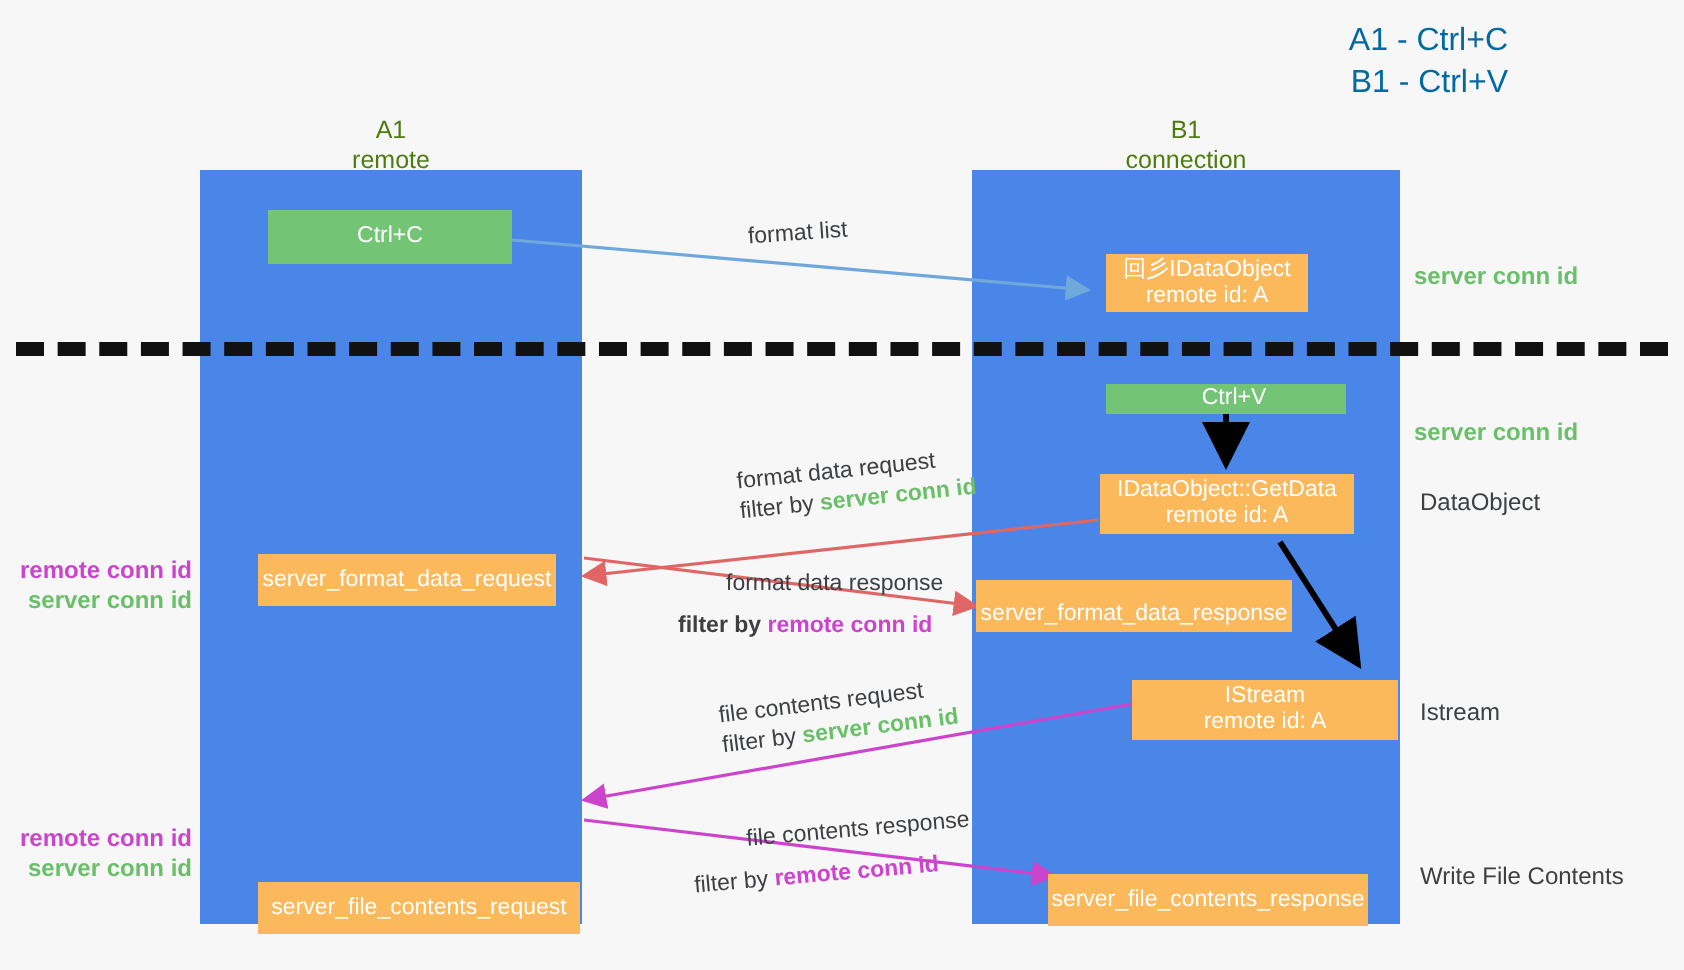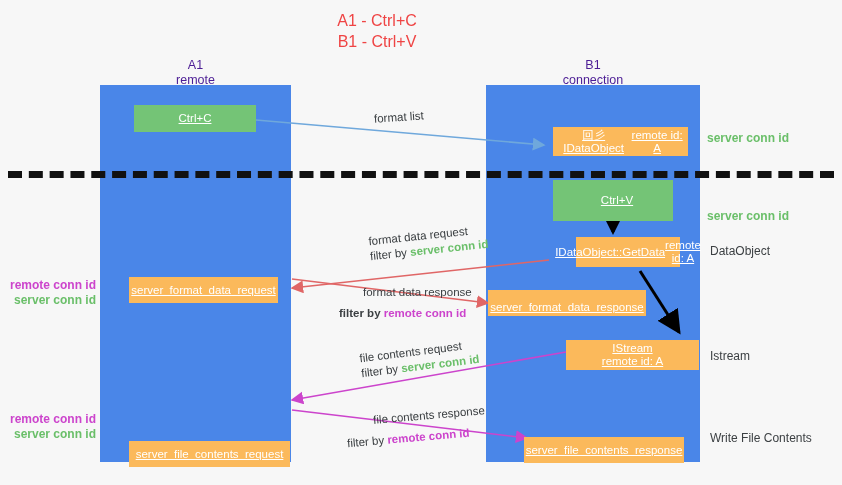--- a/index.html
+++ b/index.html
@@ -9,39 +9,38 @@
     font-family:"Liberation Sans", sans-serif;
     position:relative;
     overflow:hidden;
     color:#3c4043;
   }
   .canvas{position:absolute;inset:0;}
   .abs{position:absolute;}
 
   
   .title{
-    left:0;top:10px;width:754px;text-align:center;
-    font-size:16px;line-height:21px;color:#ef4444;
+    left:0;top:10px;width:754px;text-align:right;
+    font-size:16px;line-height:21px;color:#0369a1;
   }
 
   
   .lane-head{
-    text-align:center;font-size:12.5px;line-height:15px;color:#4c1d95;
+    text-align:center;font-size:12.5px;line-height:15px;color:#4d7c0f;
   }
 
   
   .lane{background:#4a86e8;}
 
   
   .box{
     box-sizing:border-box;
     display:flex;align-items:center;justify-content:center;
     text-align:center;color:#ffffff;font-size:11.5px;line-height:13px;
     padding:2px 4px;
-    text-decoration:underline;
   }
   .box.green{background:#6aa84f;background:#74c476;}
   .box.orange{background:#fbb95b;}
   .box .sub{display:block;}
 
   
   .side{font-size:12px;line-height:15px;color:#3c4043;}
   .conn-green{color:#6abf69;font-weight:bold;}
   .conn-magenta{color:#cc44cc;font-weight:bold;}
 
@@ -118,30 +117,30 @@
   </div>
 
   <div class="abs box orange" style="left:129px;top:277px;width:149px;height:26px;">
     <span>server_format_data_request</span>
   </div>
 
   <div class="abs box orange" style="left:129px;top:393px;width:161px;height:26px;margin-top:48px;">
     <span>server_file_contents_request</span>
   </div>
 
-  <div class="abs box orange" style="left:553px;top:127px;width:135px;height:29px;flex-direction:row;">
+  <div class="abs box orange" style="left:553px;top:127px;width:101px;height:29px;flex-direction:column;">
     <span>回彡IDataObject</span>
     <span class="sub">remote id: A</span>
   </div>
 
-  <div class="abs box green" style="left:553px;top:180px;width:120px;height:41px;padding-left:12px;">
+  <div class="abs box green" style="left:553px;top:192px;width:120px;height:15px;padding-left:12px;">
     <span>Ctrl+V</span>
   </div>
 
-  <div class="abs box orange" style="left:576px;top:237px;width:104px;height:30px;flex-direction:row;">
+  <div class="abs box orange" style="left:550px;top:237px;width:127px;height:30px;flex-direction:column;">
     <span>IDataObject::GetData</span>
     <span class="sub">remote id: A</span>
   </div>
 
   <div class="abs box orange" style="left:566px;top:340px;width:133px;height:30px;flex-direction:column;">
     <span>IStream</span>
     <span class="sub">remote id: A</span>
   </div>
 
   <div class="abs box orange" style="left:488px;top:290px;width:158px;height:26px;align-items:flex-end;">

